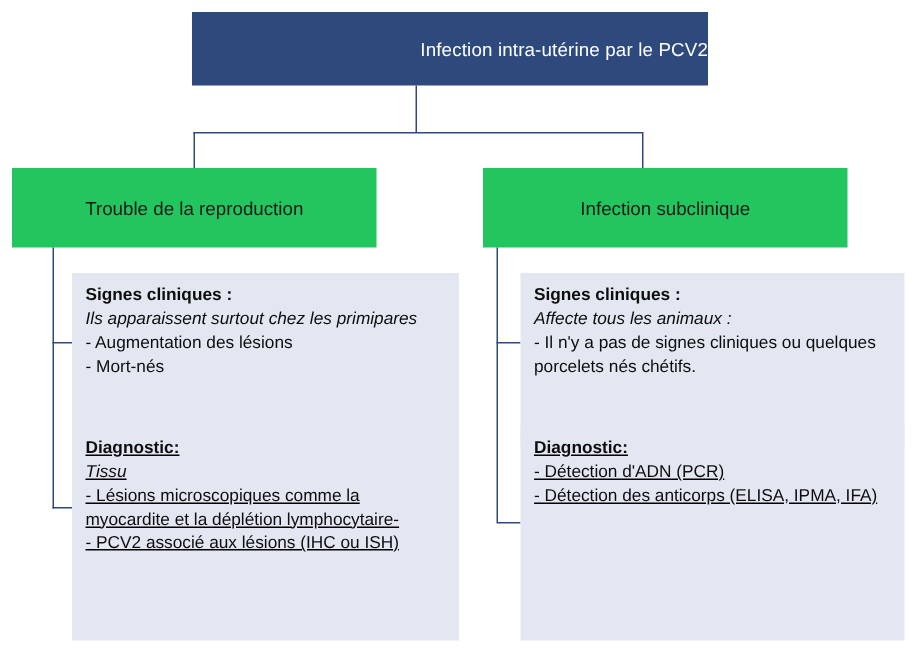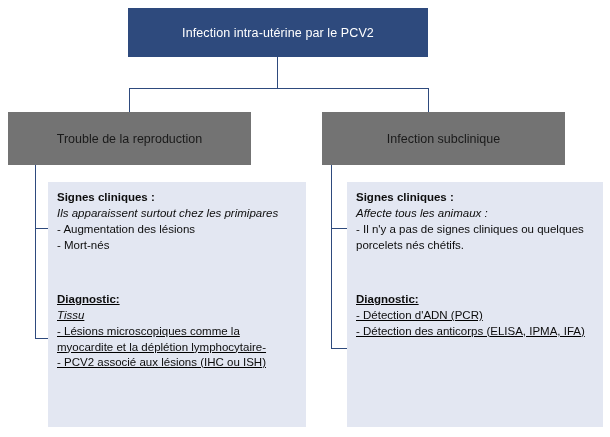--- a/index.html
+++ b/index.html
@@ -24,41 +24,41 @@
     background: #2E4A7D;
   }
   .v { width: 1px; }
   .h { height: 1px; }
 
   
   .root-box {
     position: absolute;
     left: 128px;
     top: 8px;
-    width: 300px;
+    width: 344px;
     height: 49px;
     background: #2E4A7D;
     display: flex;
     align-items: center;
-    justify-content: center;
+    justify-content: flex-end;
   }
   .root-box .label {
     color: #ffffff;
     font-size: 12.5px;
     letter-spacing: 0.1px;
     white-space: nowrap;
   }
 
   
   .branch-box {
     position: absolute;
     top: 112px;
     width: 243px;
     height: 53px;
-    background: #737373;
+    background: #22c55e;
     display: flex;
     align-items: center;
     justify-content: center;
   }
   .branch-box.left  { left: 8px; }
   .branch-box.right { left: 322px; }
   .branch-box .label {
     color: #1a1a1a;
     font-size: 12.5px;
     white-space: nowrap;

